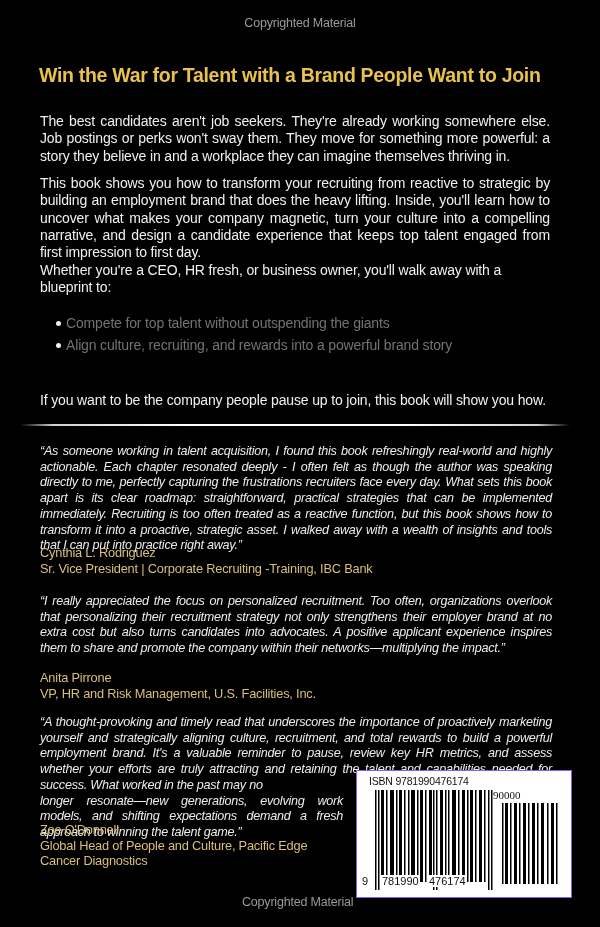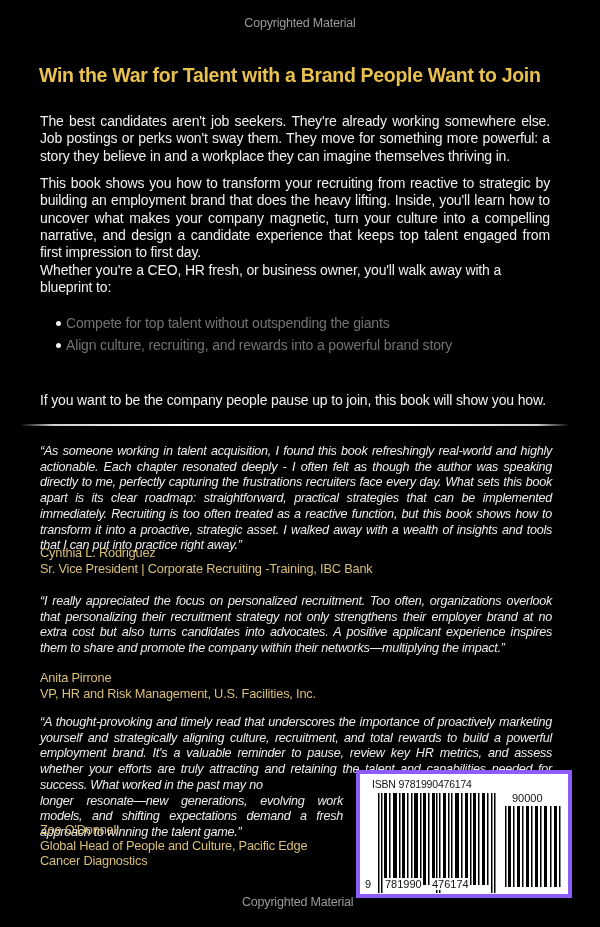--- a/index.html
+++ b/index.html
@@ -53,29 +53,29 @@
     position: absolute; left: 40px;
     font-family: "Liberation Sans", sans-serif; font-size: 12.8px; line-height: 15.7px;
     color: #d9bf7a; letter-spacing: -0.2px;
   }
   .a1 { top: 545px; }
   .a2 { top: 670px; }
   .a3 { top: 822px; width: 280px; }
 
   .barcode-box {
     position: absolute; top: 770px; left: 356px; width: 216px; height: 128px;
-    background: #fff; border: 4px solid #8b5cf6;
+    background: #fff; border: 1px solid #8b5cf6;
   }
   .isbn-label {
     position: absolute; top: 4px; left: 12px;
     font-family: "Liberation Sans", sans-serif; font-size: 10.5px; color: #111; letter-spacing: -0.2px;
   }
   .bars { position: absolute; top: 19px; left: 18px; width: 118px; height: 100px; }
   .bars-addon { position: absolute; top: 32px; left: 145px; width: 58px; height: 81px; }
-  .addon-label { position: absolute; top: 18px; left: 152px; font-family: Liberation Sans, sans-serif; font-size: 11px; color: #111; }
+  .addon-label { position: absolute; top: 18px; left: 136px; font-family: Liberation Serif, serif; font-size: 11px; color: #111; }
   .digits { position: absolute; top: 104px; font-family: "Liberation Sans", sans-serif; font-size: 11px; color: #111; background: #fff; padding: 0 1px; }
   .d0 { left: 4px; background: transparent; }
   .d1 { left: 24px; }
   .d2 { left: 71px; }
 </style>
 </head>
 <body>
 
 <div class="copyright top">Copyrighted Material</div>
 

